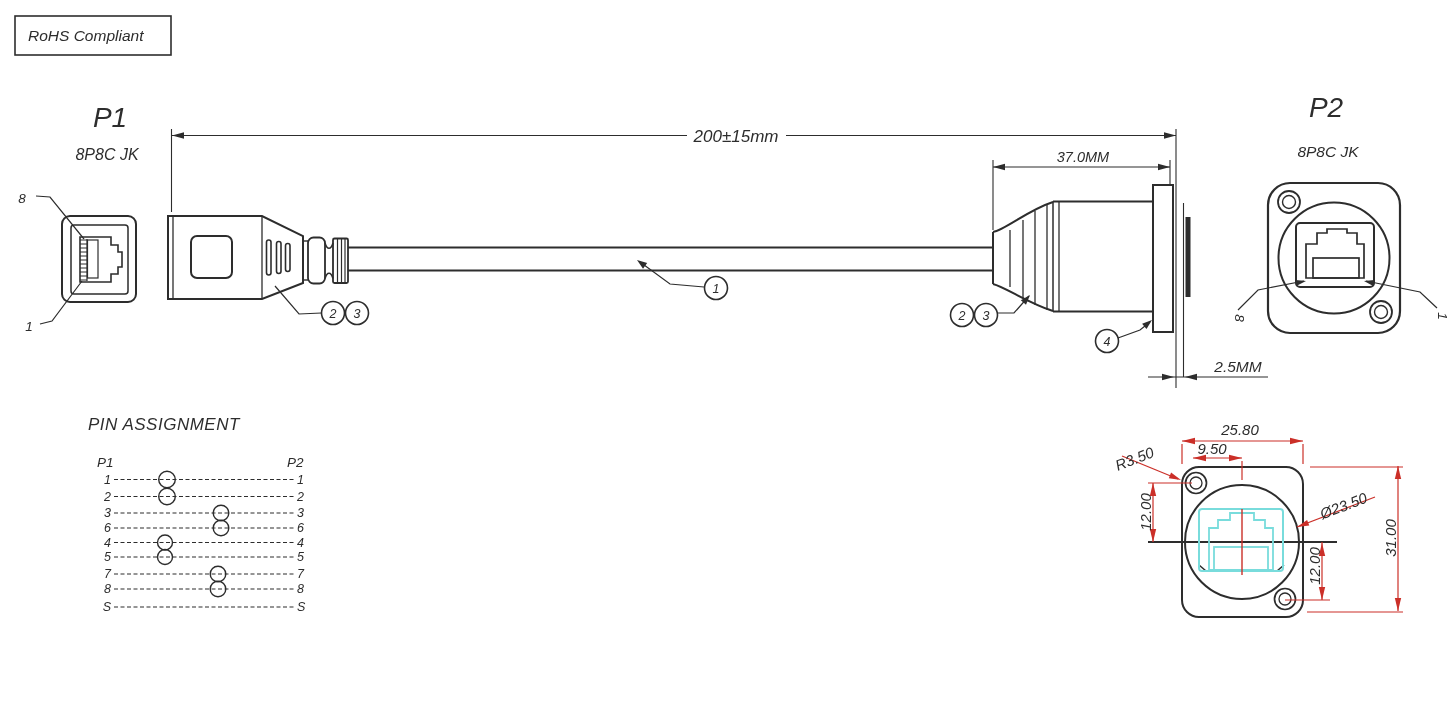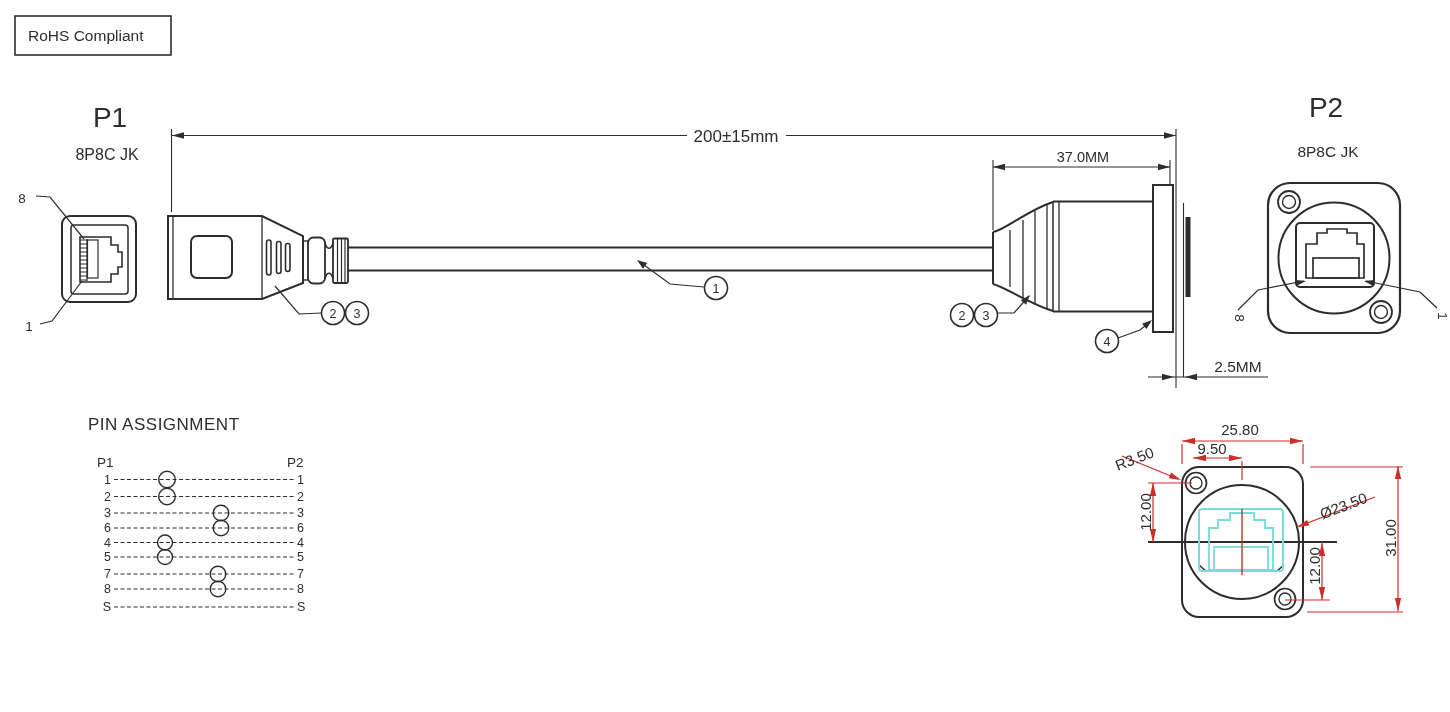--- a/index.html
+++ b/index.html
@@ -5,20 +5,21 @@
   :root{
     --line:#2d2d2d;
     --dim_red:#cb2f28;
     --dim_green:#3fb23f;
     --jack_cyan:#79dcdc;
   }
   html,body{margin:0;padding:0;background:#ffffff;}
   .canvas{
     width:1450px;height:712px;background:#ffffff;position:relative;
     font-family:"Liberation Sans", sans-serif;
+    font-style:italic;
   }
   svg{display:block;}
   text{fill:var(--line);font-family:"Liberation Sans", sans-serif;}
   .greentext{fill:var(--dim_green);}
 </style>
 </head>
 <body>
 
 <div class="canvas">
 <svg width="1450" height="712" viewBox="0 0 1450 712" xmlns="http://www.w3.org/2000/svg">

